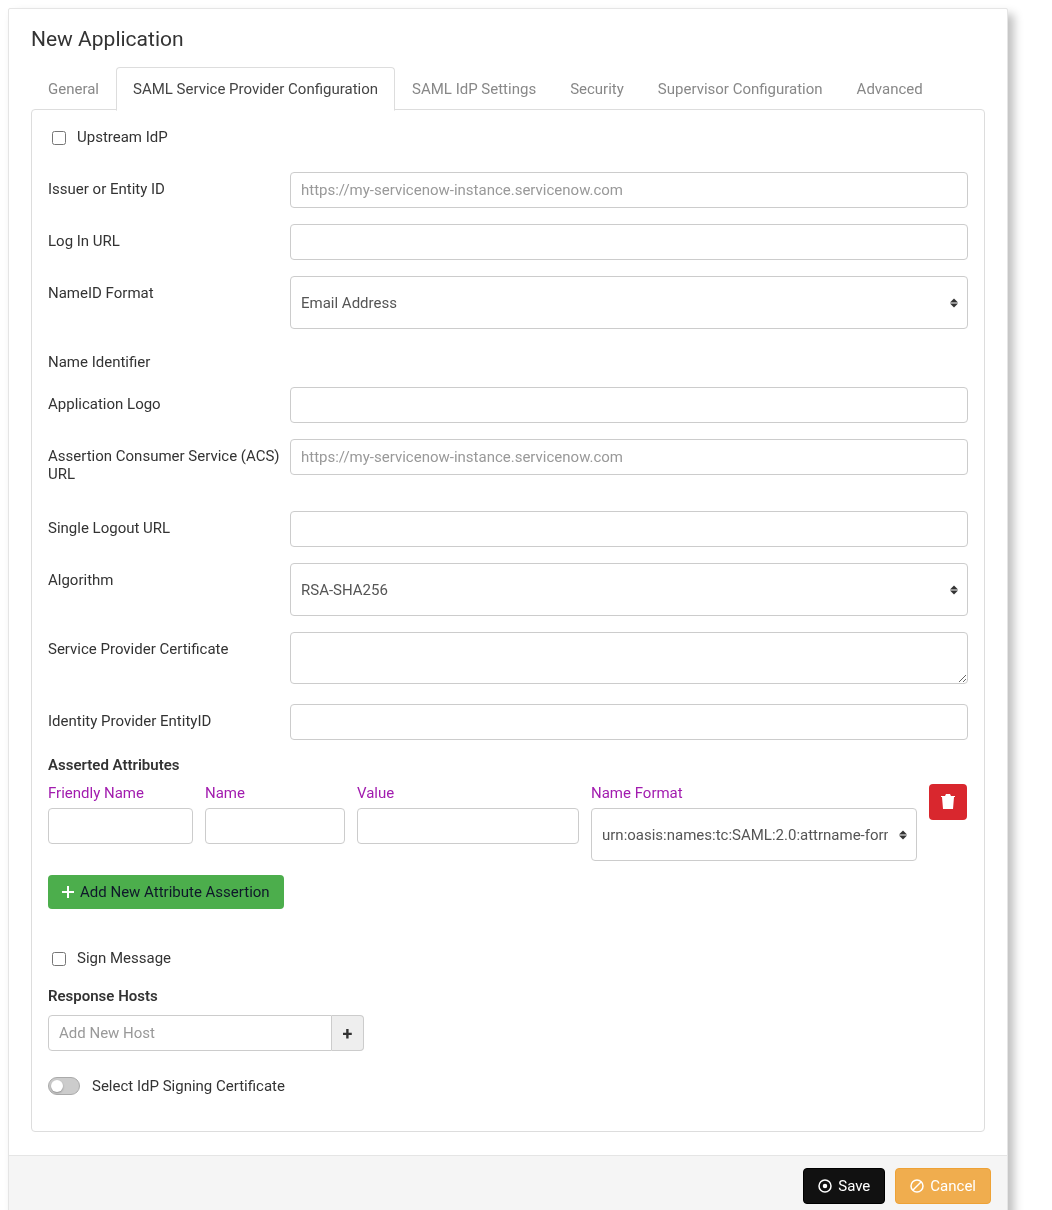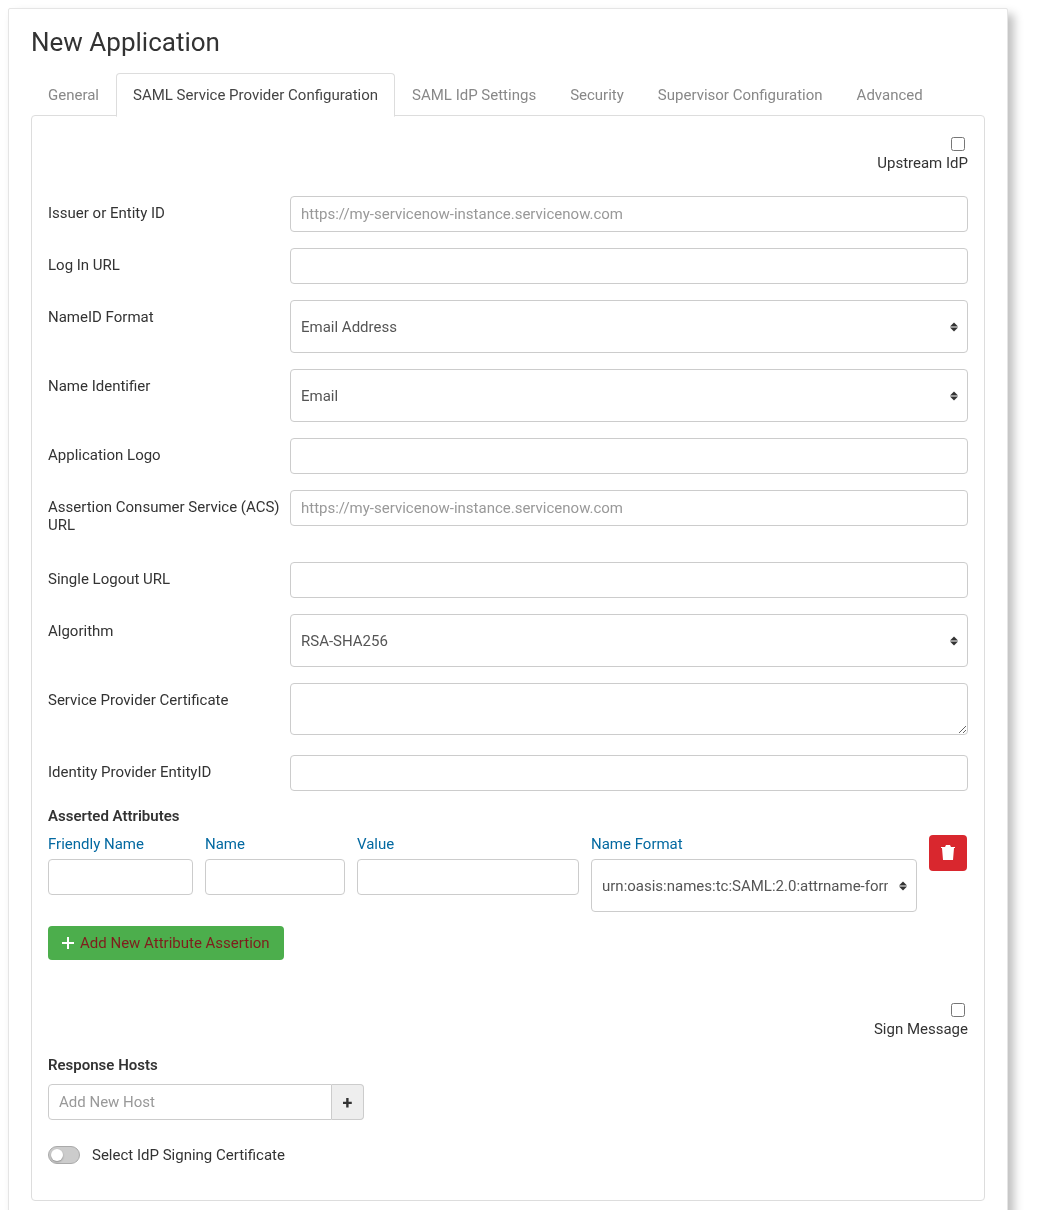--- a/index.html
+++ b/index.html
@@ -15,21 +15,21 @@
     width: 1000px;
     background: #fff;
     box-shadow: 6px 6px 10px rgba(0,0,0,0.25);
     border: 1px solid #e5e5e5;
     border-radius: 2px;
   }
   .panel-header {
     padding: 18px 22px 10px 22px;
   }
   .panel-title {
-    font-size: 26px;
+    font-size: 21px;
     font-weight: 400;
     color: #333;
     margin: 0;
   }
   .tabs {
     display: flex;
     padding: 0 22px;
     margin-top: 6px;
     position: relative;
     z-index: 2;
@@ -56,23 +56,22 @@
     padding: 18px 16px 20px 16px;
     position: relative;
     top: -1px;
   }
   .form-row {
     display: flex;
     align-items: flex-start;
     margin-bottom: 16px;
   }
   .form-row.checkbox-row {
-    align-items: flex-end;
+    align-items: flex-start;
     margin-bottom: 24px;
-    flex-direction: column;
   }
   .form-label {
     width: 242px;
     flex-shrink: 0;
     font-size: 15px;
     color: #333;
     padding-top: 8px;
   }
   .form-row.checkbox-row .form-label {
     padding-top: 0;
@@ -145,40 +144,40 @@
     display: flex;
     gap: 12px;
     margin-bottom: 14px;
   }
   .attr-col {
     display: flex;
     flex-direction: column;
   }
   .attr-col-label {
     font-size: 15px;
-    color: #0369a1;
+    color: #a21caf;
     margin-bottom: 6px;
   }
   .attr-col.friendly { width: 145px; }
   .attr-col.name { width: 140px; }
   .attr-col.value { width: 222px; }
   .attr-col.format { width: 326px; }
   .attr-col.action { display: flex; align-items: flex-end; }
   .btn {
     display: inline-flex;
     align-items: center;
     gap: 6px;
     font-size: 15px;
     padding: 8px 14px;
     border-radius: 4px;
     border: none;
     cursor: pointer;
     font-family: inherit;
   }
-  .btn-success { background: #4cae4c; color: #7f1d1d; }
+  .btn-success { background: #4cae4c; color: #0f172a; }
   .btn-danger-icon {
     background: #d9272e;
     color: #fff;
     padding: 0;
     width: 38px;
     height: 36px;
     display: inline-flex;
     align-items: center;
     justify-content: center;
     border-radius: 4px;
@@ -307,31 +306,20 @@
           <span class="select-caret">
               <span class="caret-up"></span>
               <span class="caret-down"></span>
             </span>
         </div>
       </div>
     </div>
 
     <div class="form-row">
       <div class="form-label">Name Identifier</div>
-      <div class="form-control-wrap">
-        <div class="select-wrap">
-          <select>
-            <option selected="">Email</option>
-          </select>
-          <span class="select-caret">
-              <span class="caret-up"></span>
-              <span class="caret-down"></span>
-            </span>
-        </div>
-      </div>
     </div>
 
     <div class="form-row">
       <div class="form-label">Application Logo</div>
       <div class="form-control-wrap">
         <input type="text" style="">
       </div>
     </div>
 
     <div class="form-row">

